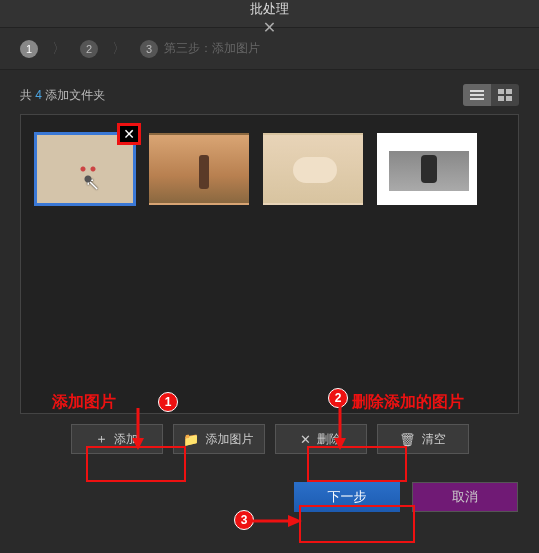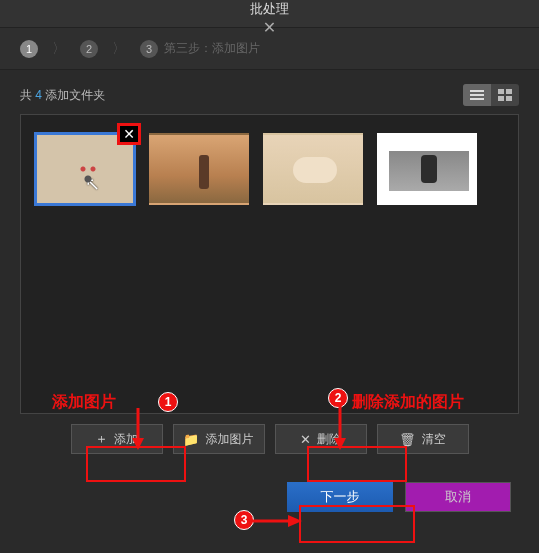--- a/index.html
+++ b/index.html
@@ -84,24 +84,24 @@
 .redbox { position: absolute; border: 2px solid #e11; }
 
 .btnrow { display: flex; gap: 10px; justify-content: center; margin-top: 10px; }
 .abtn {
   width: 92px; height: 30px; background: #3a3a3a; border: 1px solid #555;
   display: flex; align-items: center; justify-content: center; gap: 6px;
   color: #ccc; cursor: pointer; font-size: 12px;
 }
 .abtn .ic { font-size: 13px; }
 
-.footer { display: flex; gap: 12px; justify-content: flex-end; padding: 18px 28px; }
+.footer { display: flex; gap: 12px; justify-content: flex-end; padding: 18px 21px; }
 .fbtn { width: 106px; height: 30px; display: flex; align-items: center; justify-content: center; cursor: pointer; font-size: 13px; }
 .fbtn.primary { background: linear-gradient(#2a6fc9, #1d5bb0); color: #fff; }
-.fbtn.secondary { background: #a21caf; border: 1px solid #555; color: #ccc; }
+.fbtn.secondary { background: #701a75; border: 1px solid #555; color: #ccc; }
 
 svg.arrow { position: absolute; }
 </style>
 </head>
 <body>
 
 <div class="titlebar">
   <span class="title">批处理</span>
   <span class="close">✕</span>
 </div>

